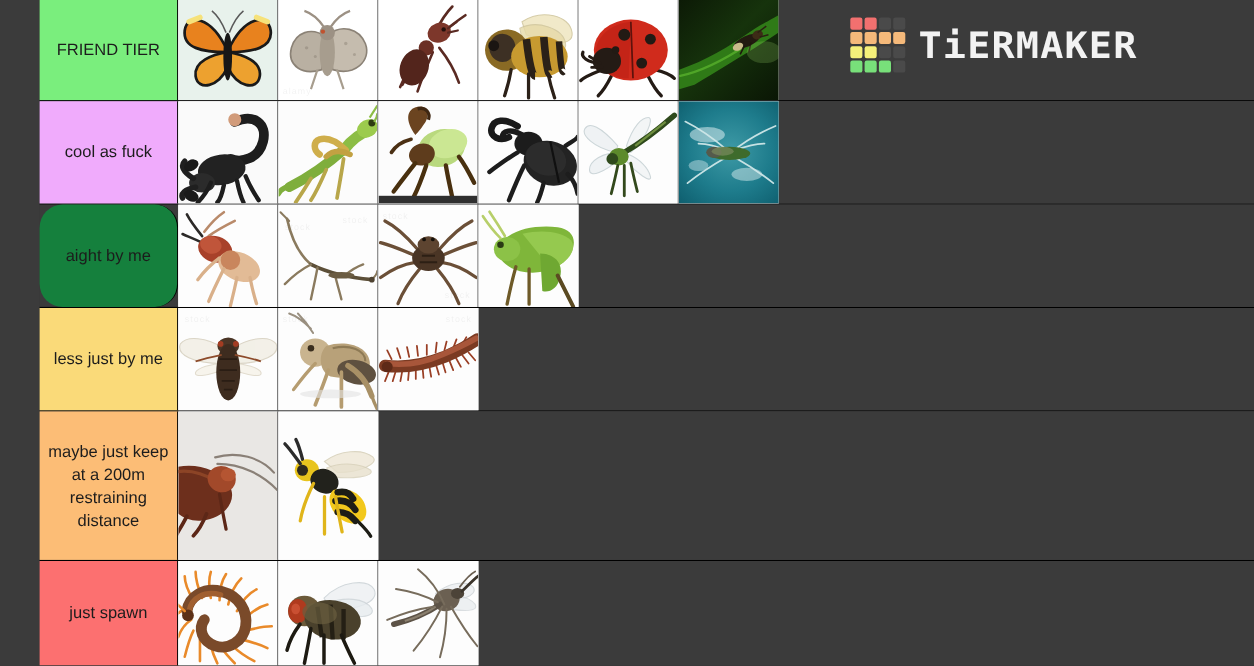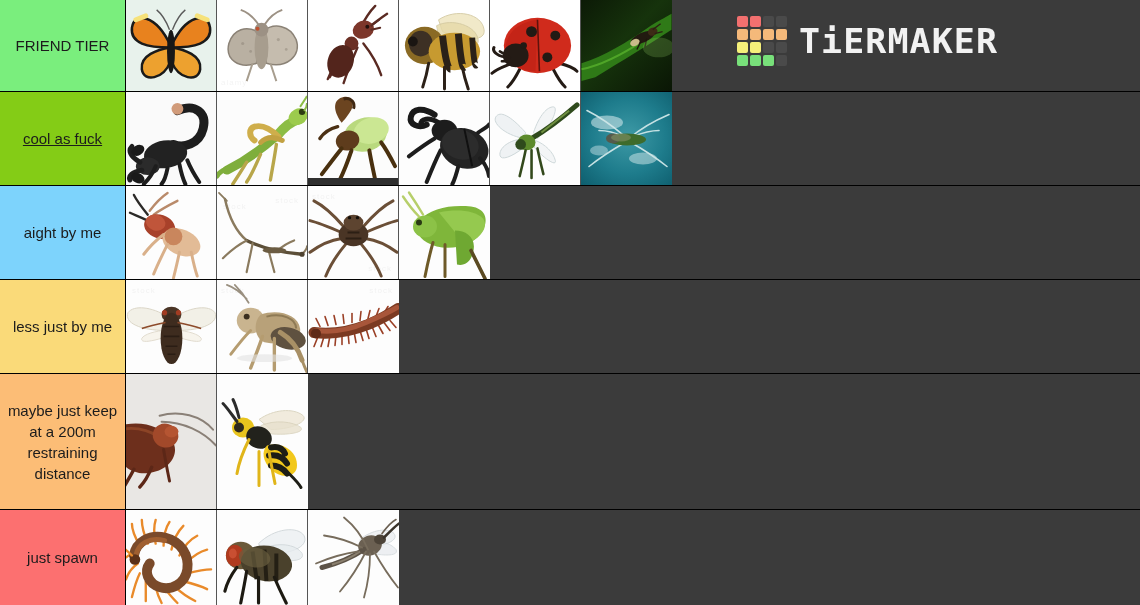--- a/index.html
+++ b/index.html
@@ -2,21 +2,21 @@
 <html><head>
 <meta charset="utf-8">
 <style>
   html,body{margin:0;padding:0;}
   body{
     width:1140px;height:605px;
     background:#3b3b3b;
     font-family:"Liberation Sans", sans-serif;
     overflow:hidden;
   }
-  #board{position:relative;width:1003px;height:605px;background:#3b3b3b;}
+  #board{position:relative;width:1003px;height:605px;background:#3b3b3b;margin-left:36px;}
 
   .tier-row{display:flex;align-items:stretch;width:1140px;
             border-bottom:1px solid #000;box-sizing:border-box;background:#3b3b3b;}
   .tier-row:last-child{border-bottom:none;}
 
   .tier-label{
     width:126px;min-width:126px;flex:0 0 126px;
     display:flex;align-items:center;justify-content:center;
     text-align:center;
     color:#1c1c1c;
@@ -155,21 +155,21 @@
                   <ellipse cx="54" cy="43" rx="5" ry="3.4" transform="rotate(-24 54 43)" fill="#c9bb8a"></ellipse>
                   <path d="M72 30 L80 24 M74 34 L82 32" stroke="#2a2012" stroke-width="1.4"></path>
                   <path d="M60 42 L56 50 M66 39 L64 48" stroke="#1d160c" stroke-width="1.4"></path>
                   <ellipse cx="78" cy="48" rx="16" ry="10" fill="#9ad66a" opacity=".22"></ellipse>
                 </g>
               </svg></div>
           </div>
         </div>
       </div>
       <div class="tier-row" style="height: 94px;">
-        <div class="tier-label" style="background: #84cc16; text-decoration: underline;">cool as fuck</div>
+        <div class="tier-label" style="background: #f0abfc;">cool as fuck</div>
         <div class="tier-items">
           <div class="thumb">
             <div class="ph" style="background:#fafafa"><svg viewBox="0 0 91 92" width="100%" height="100%" preserveAspectRatio="xMidYMid meet">
                 <g>
                   <path d="M52 18 C70 10,82 20,78 36 C74 52,58 56,48 52" stroke="#1d1d1d" stroke-width="9" fill="none" stroke-linecap="round"></path>
                   <circle cx="52" cy="16" r="6" fill="#d19b7a"></circle>
                   <ellipse cx="40" cy="62" rx="22" ry="14" transform="rotate(-8 40 62)" fill="#222"></ellipse>
                   <ellipse cx="22" cy="74" rx="12" ry="9" fill="#2b2b2b"></ellipse>
                   <path d="M14 70 C4 64,2 58,6 54 M16 78 C6 80,2 84,4 88" stroke="#1f1f1f" stroke-width="5" fill="none" stroke-linecap="round"></path>
                   <path d="M30 74 C26 84,22 88,18 92 M42 76 C40 86,38 90,36 92 M54 72 C56 82,58 88,60 92 M62 68 C66 78,70 84,74 90" stroke="#1d1d1d" stroke-width="4" fill="none" stroke-linecap="round"></path>
@@ -250,21 +250,21 @@
                   </g>
                   <ellipse cx="46" cy="47" rx="19" ry="6" fill="#3e6b2c"></ellipse>
                   <ellipse cx="32" cy="46" rx="7" ry="5" fill="#555a4c"></ellipse>
                   <ellipse cx="40" cy="45" rx="10" ry="4" fill="#7a8a5e" opacity=".7"></ellipse>
                 </g>
               </svg></div>
           </div>
         </div>
       </div>
       <div class="tier-row" style="height: 94px;">
-        <div class="tier-label" style="background: #7dd3fc;">aight by me</div>
+        <div class="tier-label" style="background: #15803d; border-radius: 21px;">aight by me</div>
         <div class="tier-items">
           <div class="thumb">
             <div class="ph" style="background:#fdfdfd"><svg viewBox="0 0 91 92" width="100%" height="100%" preserveAspectRatio="xMidYMid meet">
                 <g>
                   <path d="M22 28 C14 18,10 12,8 8 M22 34 C14 30,8 28,4 26" stroke="#2c2a28" stroke-width="2.4" fill="none" stroke-linecap="round"></path>
                   <path d="M24 24 C30 16,36 10,42 6 M28 28 C36 22,44 18,52 14" stroke="#b98a6a" stroke-width="2.4" fill="none" stroke-linecap="round"></path>
                   <ellipse cx="34" cy="40" rx="16" ry="12" transform="rotate(18 34 40)" fill="#a8412a"></ellipse>
                   <ellipse cx="30" cy="36" rx="10" ry="8" transform="rotate(18 30 36)" fill="#c0553a"></ellipse>
                   <ellipse cx="56" cy="56" rx="20" ry="13" transform="rotate(22 56 56)" fill="#e2bb96"></ellipse>
                   <ellipse cx="48" cy="50" rx="9" ry="9" fill="#c9865d"></ellipse>

